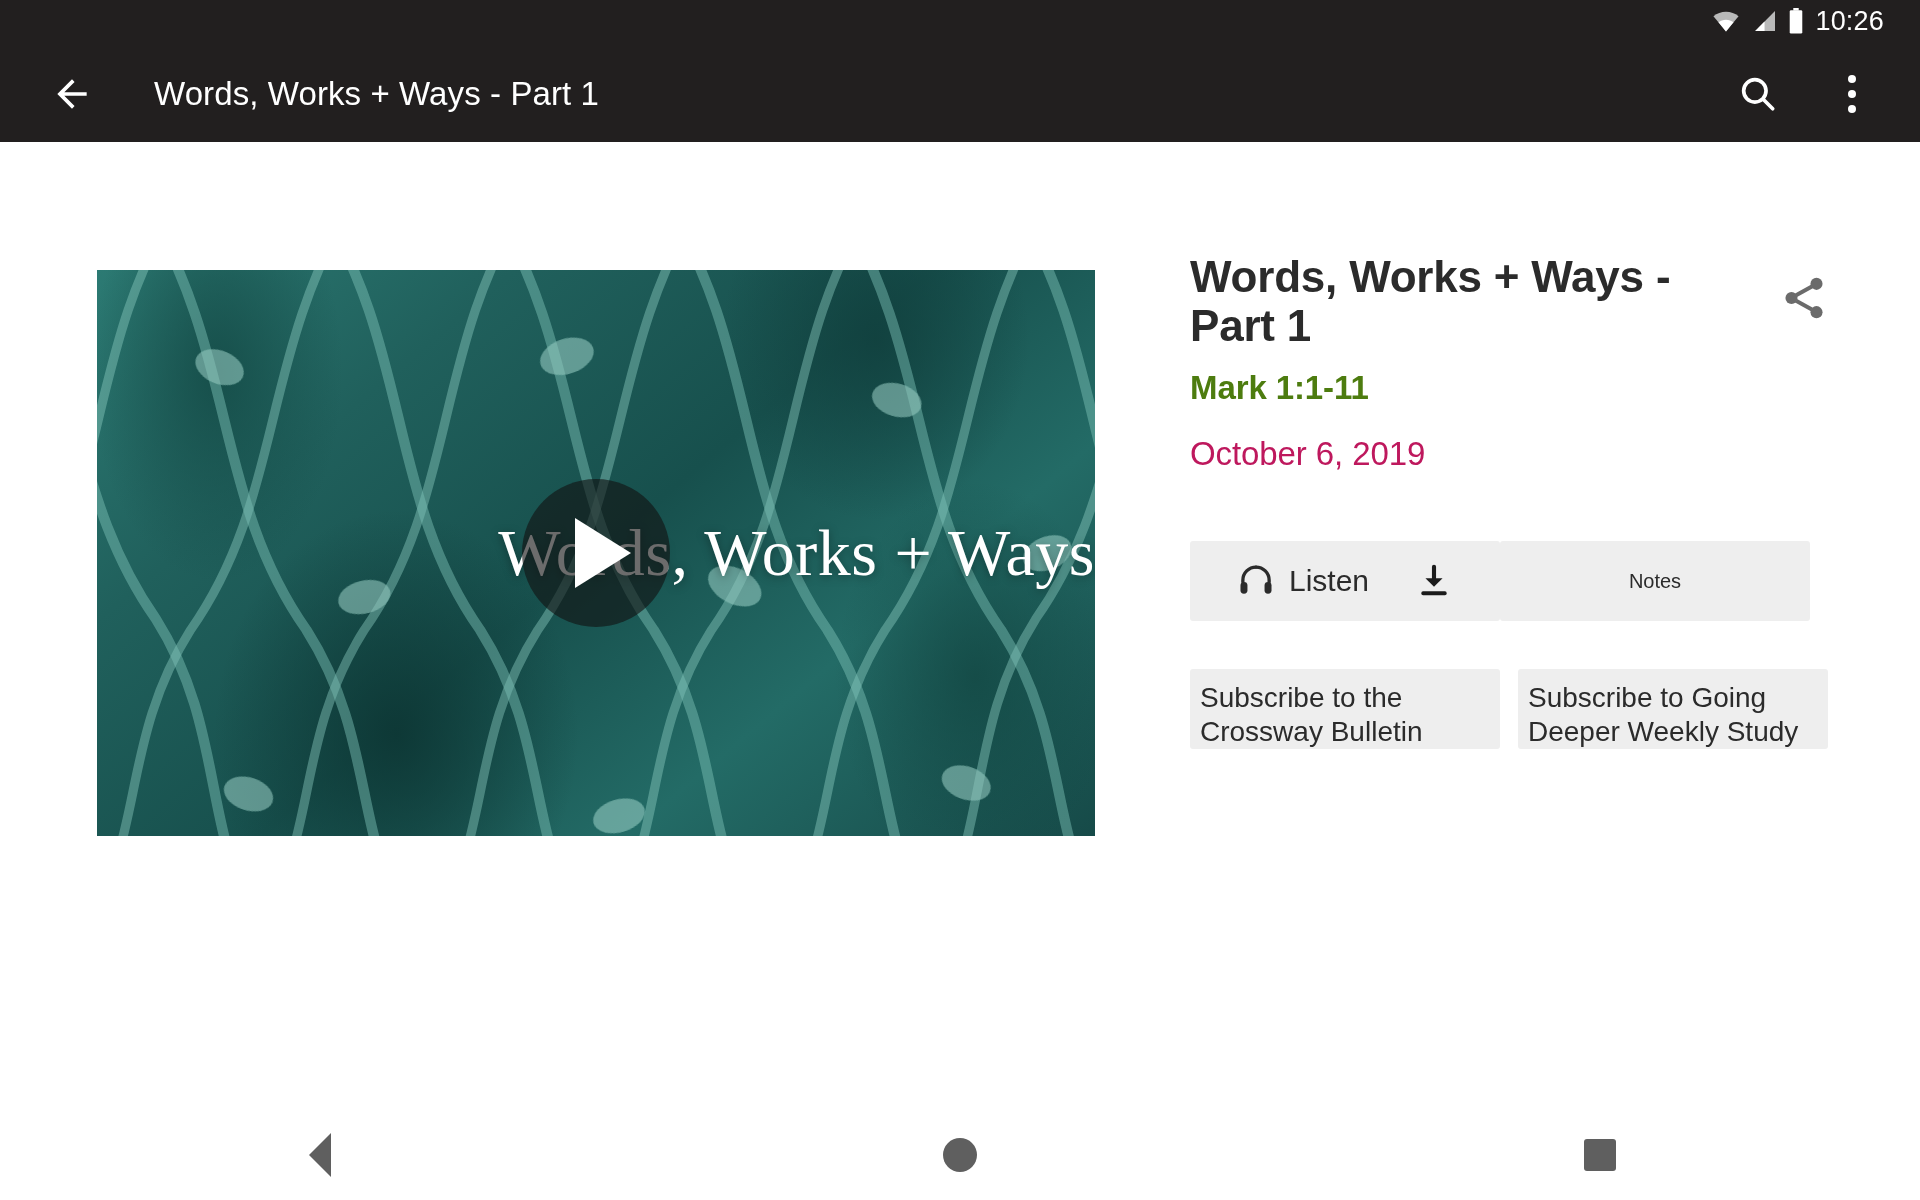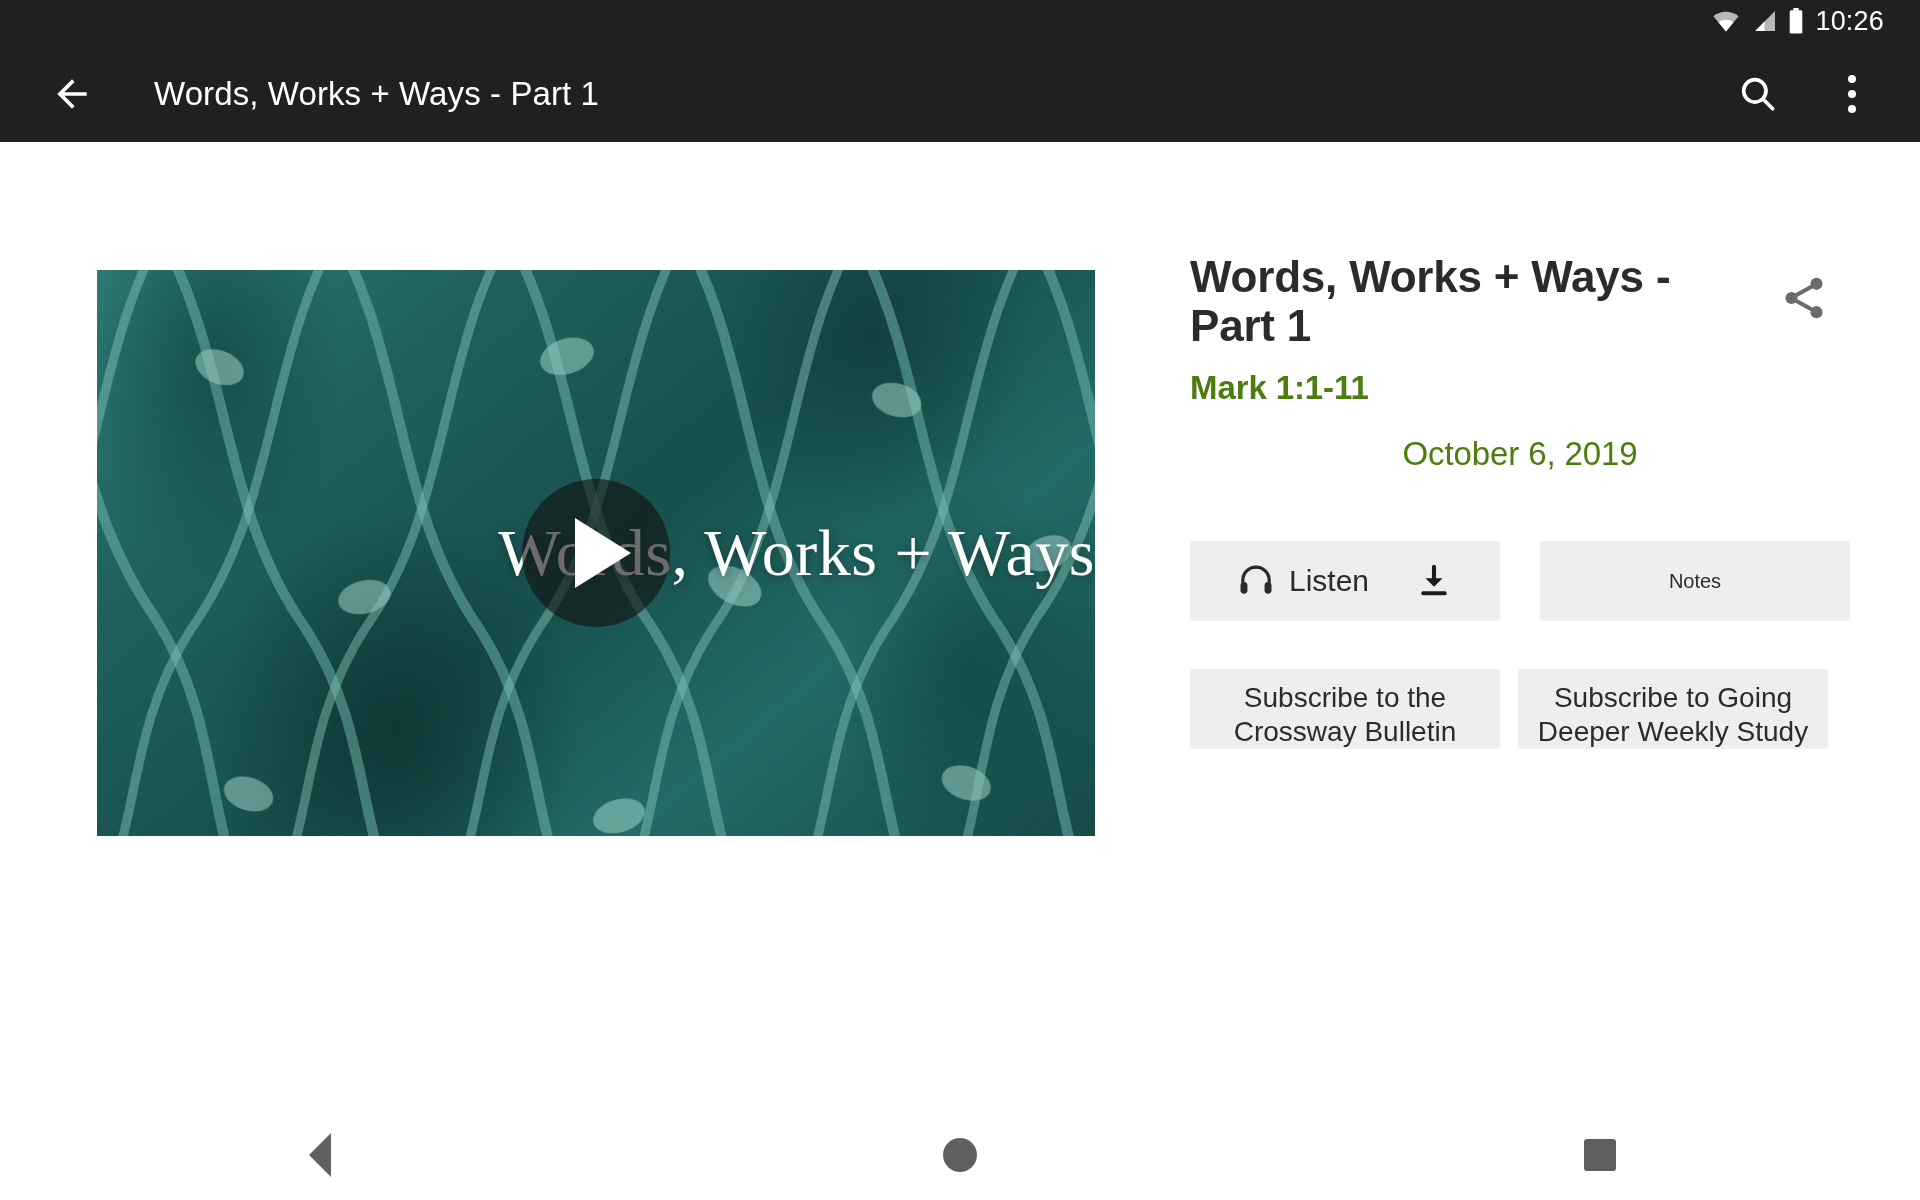--- a/index.html
+++ b/index.html
@@ -102,40 +102,40 @@
     font-size:44px; font-weight:bold; color:#2b2b2b;
     line-height:1.12; max-width:490px; letter-spacing:-0.2px;
   }
   .share-btn { width:64px; height:64px; margin-top:14px; margin-right:14px;
                display:flex; align-items:center; justify-content:center; flex:0 0 auto; }
   .detail-scripture {
     font-size:33px; font-weight:bold; color:#4d7c0f; margin-top:18px; letter-spacing:-0.1px;
   }
   .detail-meta { margin-top:26px; }
   .detail-meta div {
-    font-size:33px; color:#4d7c0f; line-height:1.29; letter-spacing:-0.1px;text-align:center;
-  }
-
-  
-  .btn-row { display:flex; gap:18px; margin-top:66px;justify-content:space-between; }
+    font-size:33px; color:#be185d; line-height:1.29; letter-spacing:-0.1px;
+  }
+
+  
+  .btn-row { display:flex; margin-top:66px; }
   .flat-btn {
     background:#eeeeee; border:none; border-radius:3px;
     color:#2b2b2b; font-family:"Liberation Sans", sans-serif;
     display:flex; align-items:center; justify-content:center;
   }
   .btn-listen { width:310px; height:80px; gap:0; }
   .listen-inner { display:flex; align-items:center; gap:14px; }
   .listen-label { font-size:30px; }
   .dl-wrap { margin-left:46px; display:flex; align-items:center; }
   .btn-notes { width:310px; height:80px; font-size:20px; }
 
   .sub-row { display:flex; gap:18px; margin-top:48px; }
   .btn-sub {
     width:310px; height:80px; font-size:28px; line-height:1.22;
-    text-align:center; padding:17px 10px; overflow:hidden;
+    padding:17px 10px; overflow:hidden;
     display:flex; align-items:flex-start; justify-content:center;
     padding-top:12px;
   }
 
   
   .navbar {
     position:absolute; left:0; bottom:0; width:1920px; height:91px;
     background:#ffffff; display:flex; align-items:center;
   }
   .nav-item { flex:1 1 0; display:flex; align-items:center; justify-content:center; }

